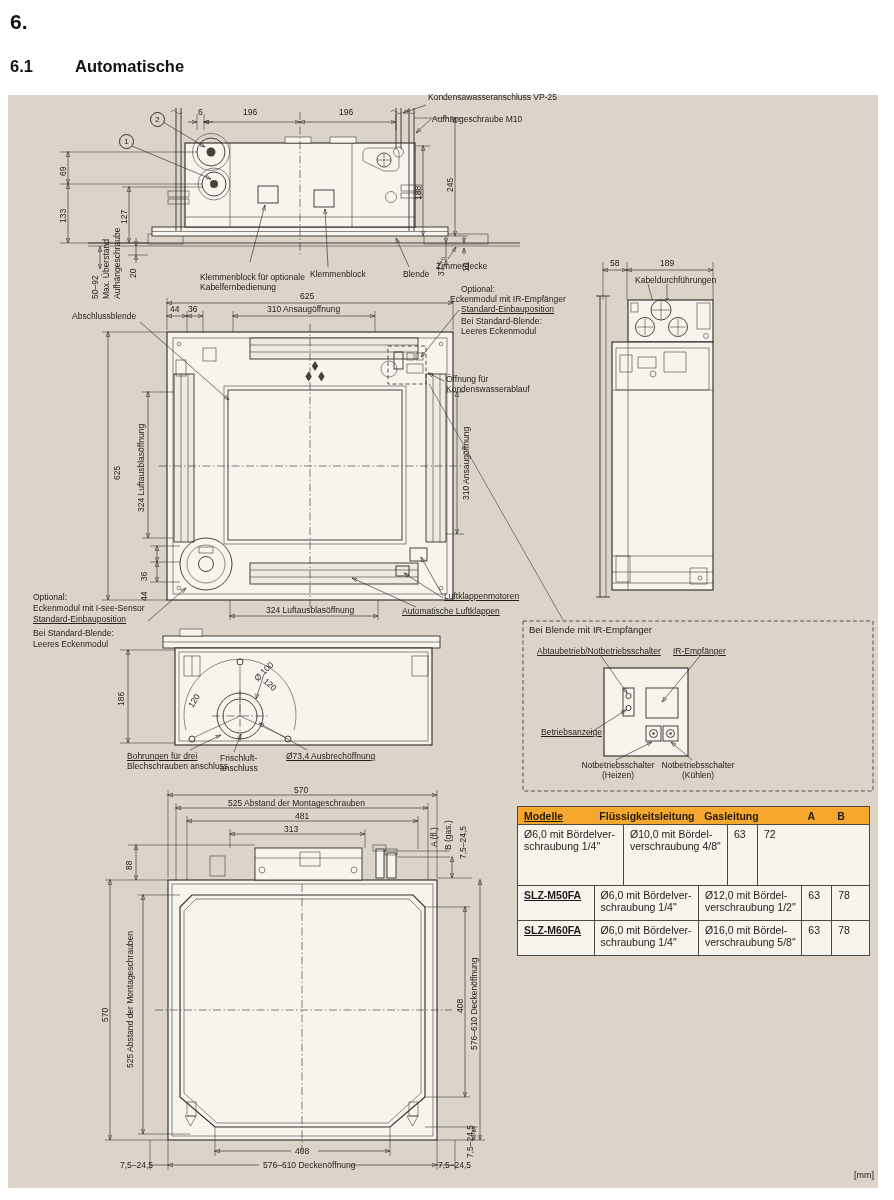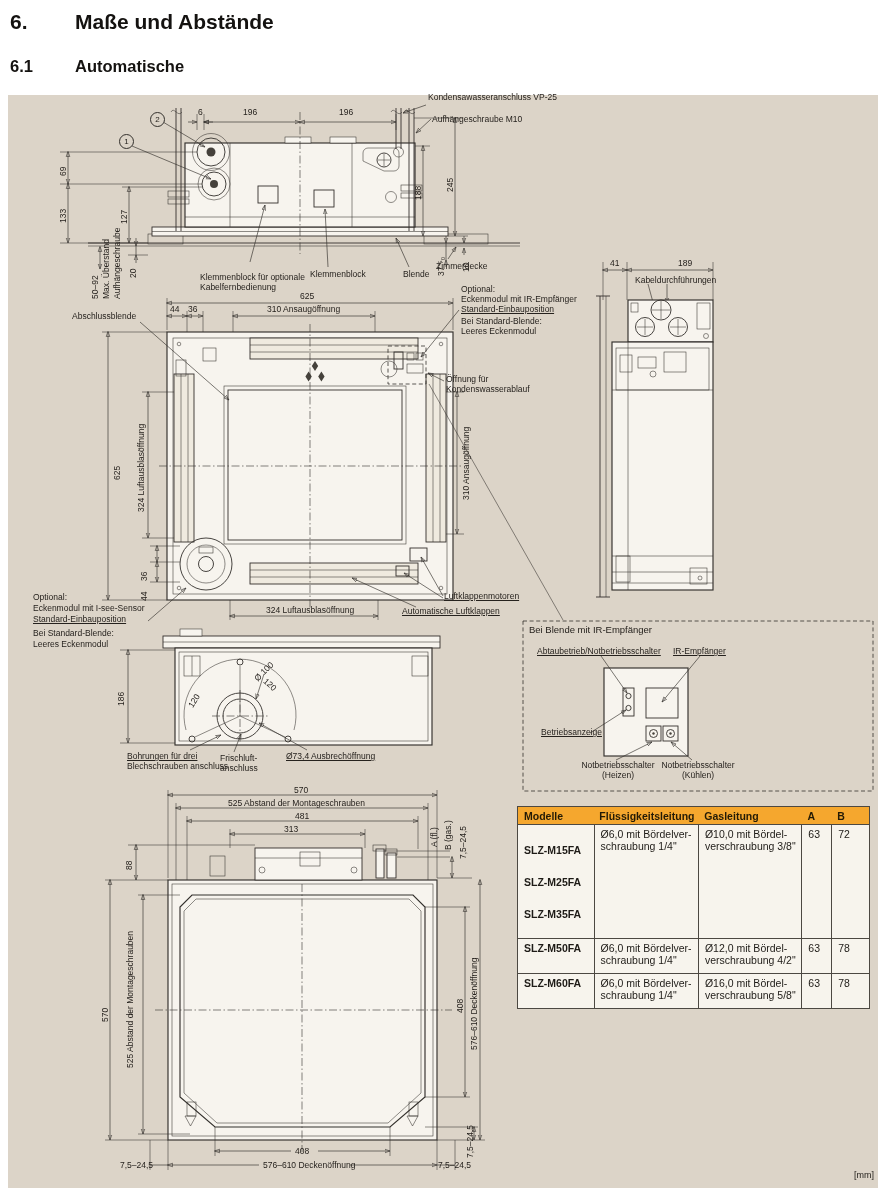--- a/index.html
+++ b/index.html
@@ -26,31 +26,30 @@
   .r42{transform:rotate(42deg);transform-origin:0 0;}
   .u{text-decoration:underline;}
   .ctr{text-align:center;}
   .co{position:absolute;width:13px;height:13px;border:1px solid #33302C;border-radius:50%;font-size:8px;line-height:13px;text-align:center;color:#26221E;background:#DCD4C8;}
   .ptable{position:absolute;left:517px;top:806px;width:353px;border:1px solid #4C4842;background:#F7F4ED;font-size:10.5px;color:#1E1B17;box-sizing:border-box;}
   .thead{display:flex;background:#F5A72E;font-weight:bold;color:#241B06;}
   .trow{display:flex;border-top:1px solid #4C4842;}
   .tc{box-sizing:border-box;padding:3px 5px 2px 6px;white-space:pre-line;}
   .trow .tc{border-left:1px solid #4C4842;}
   .trow .tc:first-child{border-left:none;}
-  .c1{width:76px;} .c2{width:105px;} .c3{width:104px;} .c4{width:30px;} .c5{width:38px;}
+  .c1{width:76px;text-decoration:underline;} .c2{width:105px;} .c3{width:104px;} .c4{width:30px;} .c5{width:38px;}
   .bold{font-weight:bold;}
   .mline{line-height:20px;}
 </style>
 </head>
 <body>
 
 <div class="page">
 
   <span class="h1" style="left:10px;top:10px">6.</span>
-  <span class="h1" style="left:75px;top:10px">Maße und Abstände</span>
   <span class="h2" style="left:10px;top:57px">6.1</span>
   <span class="h2" style="left:75px;top:57px">Automatische</span>
 
   <div class="panel"></div>
 
   <svg class="lines" width="894" height="1200" viewBox="0 0 894 1200">
     <defs>
       <marker id="ae" markerWidth="9" markerHeight="8" refX="8" refY="4" orient="auto">
           <path d="M0,1.2 L8,4 L0,6.8 z" fill="#33302C" stroke="none"></path>
         </marker>
@@ -407,42 +406,42 @@
   <span class="lbl" style="left:310px;top:269px">Klemmenblock</span>
   <span class="lbl" style="left:403px;top:269px">Blende</span>
   <span class="lbl" style="left:436px;top:261px">Zimmerdecke</span>
 
   <span class="lbl" style="left:300px;top:291px">625</span>
   <span class="lbl" style="left:170px;top:304px">44</span>
   <span class="lbl" style="left:188px;top:304px">36</span>
   <span class="lbl" style="left:267px;top:304px">310 Ansaugöffnung</span>
   <span class="lbl" style="left:72px;top:311px">Abschlussblende</span>
   <span class="lbl" style="left:461px;top:284px">Optional:</span>
-  <span class="lbl" style="left:461px;top:294px">Eckenmodul mit IR-Empfänger</span>
+  <span class="lbl" style="left:450px;top:294px">Eckenmodul mit IR-Empfänger</span>
   <span class="lbl u" style="left:461px;top:304px">Standard-Einbauposition</span>
   <span class="lbl" style="left:461px;top:316px">Bei Standard-Blende:</span>
   <span class="lbl" style="left:461px;top:326px">Leeres Eckenmodul</span>
   <span class="lbl" style="left:446px;top:374px">Öffnung für
 Kondenswasserablauf</span>
   <span class="lbl v" style="left:112px;top:480px">625</span>
   <span class="lbl v" style="left:136px;top:512px">324 Luftausblasöffnung</span>
   <span class="lbl v" style="left:461px;top:500px">310 Ansaugöffnung</span>
   <span class="lbl v" style="left:139px;top:581px">36</span>
   <span class="lbl v" style="left:139px;top:601px">44</span>
   <span class="lbl" style="left:266px;top:605px">324 Luftausblasöffnung</span>
   <span class="lbl u" style="left:444px;top:591px">Luftklappenmotoren</span>
   <span class="lbl u" style="left:402px;top:606px">Automatische Luftklappen</span>
   <span class="lbl" style="left:33px;top:592px">Optional:</span>
   <span class="lbl" style="left:33px;top:603px">Eckenmodul mit I-see-Sensor</span>
   <span class="lbl u" style="left:33px;top:614px">Standard-Einbauposition</span>
   <span class="lbl" style="left:33px;top:628px">Bei Standard-Blende:</span>
   <span class="lbl" style="left:33px;top:639px">Leeres Eckenmodul</span>
 
-  <span class="lbl" style="left:610px;top:258px">41</span>
-  <span class="lbl" style="left:678px;top:258px">189</span>
+  <span class="lbl" style="left:610px;top:258px">58</span>
+  <span class="lbl" style="left:660px;top:258px">189</span>
   <span class="lbl" style="left:635px;top:275px">Kabeldurchführungen</span>
 
   <span class="lbl v" style="left:116px;top:706px">186</span>
   <span class="lbl r45" style="left:252px;top:676px">Ø 100</span>
   <span class="lbl r58" style="left:186px;top:704px">120</span>
   <span class="lbl r42" style="left:268px;top:676px">120</span>
   <span class="lbl u" style="left:127px;top:751px">Bohrungen für drei</span>
   <span class="lbl" style="left:127px;top:761px">Blechschrauben anschluss</span>
   <span class="lbl" style="left:220px;top:753px">Frischluft-
 anschluss</span>
@@ -477,38 +476,33 @@
 
   <div class="ptable">
     <div class="thead">
       <div class="tc c1">Modelle</div>
       <div class="tc c2">Flüssigkeitsleitung</div>
       <div class="tc c3">Gasleitung</div>
       <div class="tc c4">A</div>
       <div class="tc c5">B</div>
     </div>
     <div class="trow" style="min-height:60px">
-      <div class="tc c1 bold">
-        <div class="mline">SLZ-M15FA</div>
-        <div class="mline">SLZ-M25FA</div>
-        <div class="mline">SLZ-M35FA</div>
-      </div>
       <div class="tc c2">Ø6,0 mit Bördelver-
 schraubung 1/4"</div>
       <div class="tc c3">Ø10,0 mit Bördel-
-verschraubung 3/8"</div>
+verschraubung 4/8"</div>
       <div class="tc c4">63</div>
       <div class="tc c5">72</div>
     </div>
     <div class="trow" style="min-height:34px">
       <div class="tc c1 bold">SLZ-M50FA</div>
       <div class="tc c2">Ø6,0 mit Bördelver-
 schraubung 1/4"</div>
       <div class="tc c3">Ø12,0 mit Bördel-
-verschraubung 4/2"</div>
+verschraubung 1/2"</div>
       <div class="tc c4">63</div>
       <div class="tc c5">78</div>
     </div>
     <div class="trow" style="min-height:34px">
       <div class="tc c1 bold">SLZ-M60FA</div>
       <div class="tc c2">Ø6,0 mit Bördelver-
 schraubung 1/4"</div>
       <div class="tc c3">Ø16,0 mit Bördel-
 verschraubung 5/8"</div>
       <div class="tc c4">63</div>

